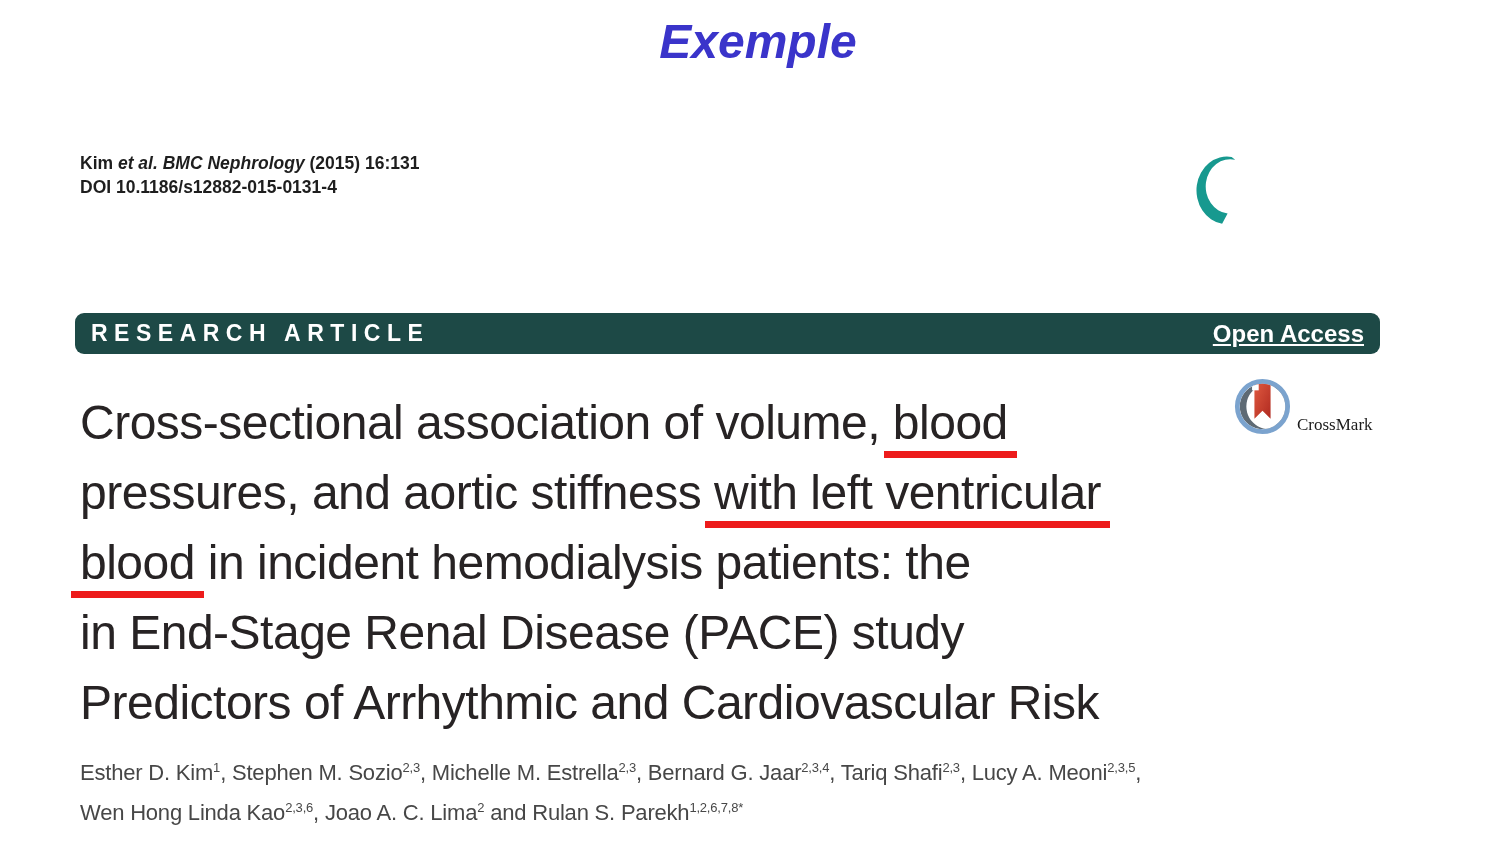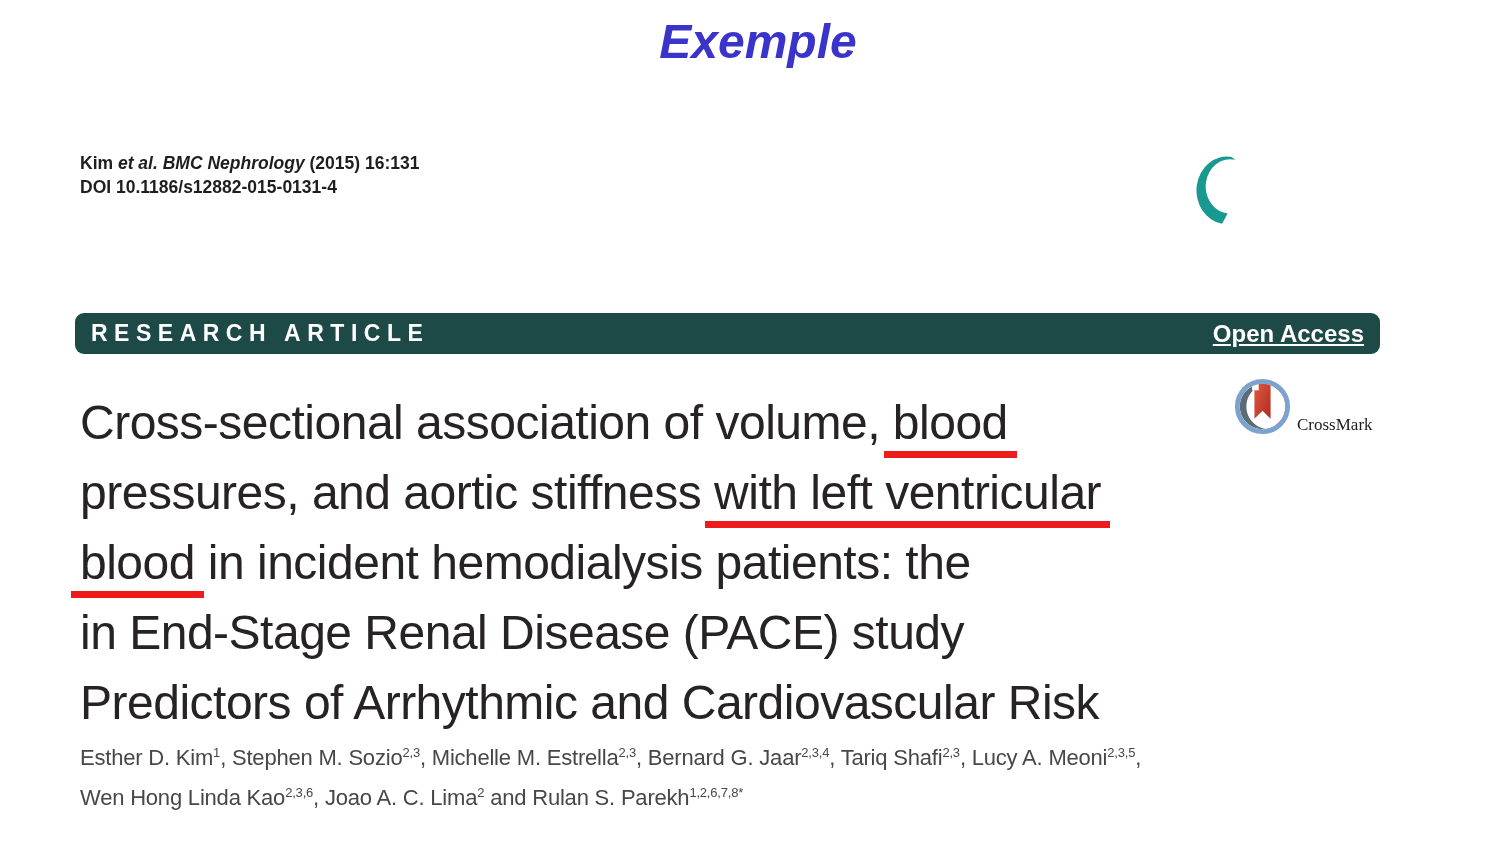--- a/index.html
+++ b/index.html
@@ -33,21 +33,21 @@
   .title-line{font-size:48px;line-height:70px;color:#272324;letter-spacing:-0.5px;
               white-space:nowrap;font-weight:400;}
   .u{border-bottom:7px solid var(--underline-red,#ED1B1B);padding:0 9px 2px;margin:0 -9px;}
 
   .crossmark{position:absolute;top:-10px;left:1154px;display:flex;align-items:flex-end;
              gap:6px;cursor:pointer;}
   .cm-label{font-family:"Liberation Serif",serif;font-size:17px;color:#1b1b1b;margin-top:14px;}
 
   .authors{font-size:22px;color:#474747;line-height:40px;letter-spacing:-0.2px;white-space:nowrap;}
   .authors sup{font-size:13px;line-height:0;}
-  #authors-1{}
+  #authors-1{margin-top:15px;}
 </style>
 </head>
 <body>
 
 <div class="page">
 
   <h1 class="exemple">Exemple</h1>
 
   <div class="cite">
     <div><span>Kim </span><i>et al. BMC Nephrology</i><span> (2015) 16:131</span></div>

